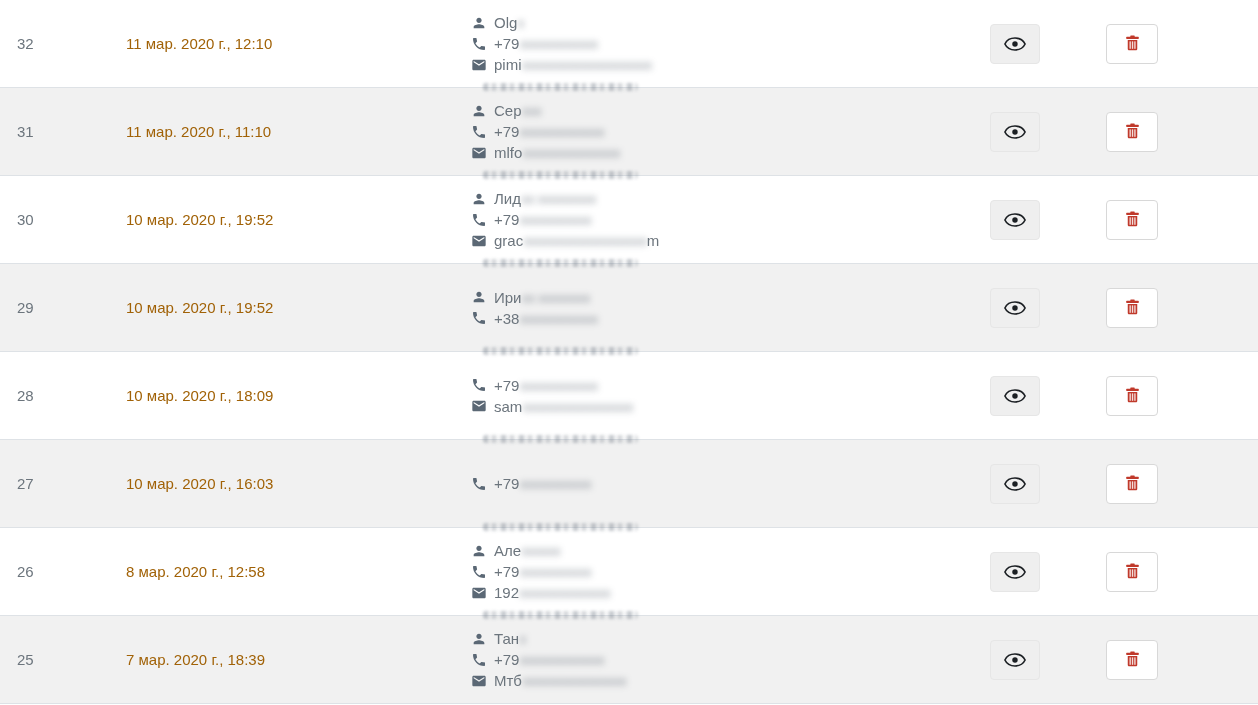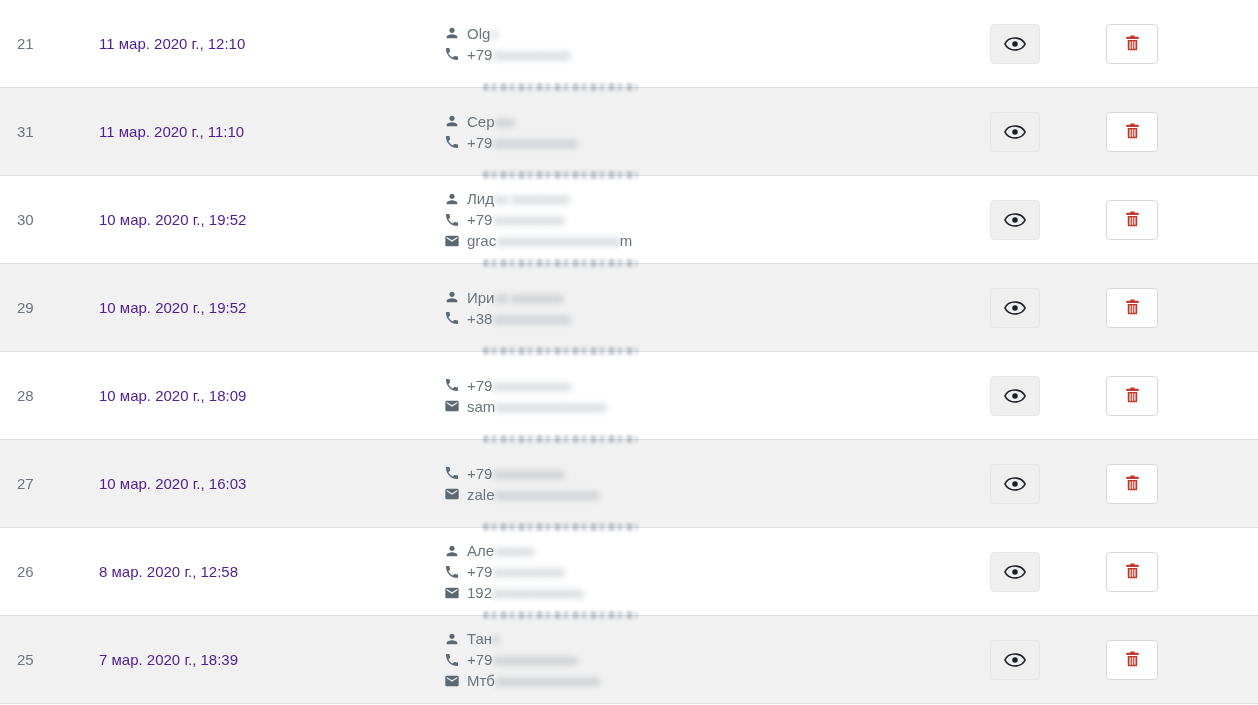--- a/index.html
+++ b/index.html
@@ -20,22 +20,23 @@
   .col-num {
     width: 99px;
     padding-left: 17px;
     font-size: 15px;
     color: #6c757d;
     flex-shrink: 0;
   }
   .col-date {
     width: 345px;
     font-size: 15px;
-    color: #4c1d95;
+    color: #a16207;
     flex-shrink: 0;
+    margin-left: 27px;
   }
   .col-contact {
     flex: 1 1 auto;
     font-size: 15px;
     color: #6c757d;
   }
   .contact-line {
     display: flex;
     align-items: center;
     line-height: 21px;
@@ -123,38 +124,46 @@
       <rect x="8.2" y="9.3" width="1.7" height="9.4" fill="#f4dedb"></rect>
       <rect x="11.2" y="9.3" width="1.7" height="9.4" fill="#f4dedb"></rect>
       <rect x="14.2" y="9.3" width="1.7" height="9.4" fill="#f4dedb"></rect>
     </g>
   </defs>
 </svg>
 
 <div class="table" id="rows-container">
   <div class="row">
 
-    <div class="col-num">21</div>
+    <div class="col-num">32</div>
     <div class="col-date">11 мар. 2020 г., 12:10</div>
     <div class="col-contact">
       <div class="contact-line">
         <span class="ico">
             <svg viewBox="0 0 24 24">
               <use href="#ic-person"></use>
             </svg>
           </span>
         <span><span>Olg</span><span class="redacted">x</span></span>
       </div>
       <div class="contact-line">
         <span class="ico">
             <svg viewBox="0 0 24 24">
               <use href="#ic-phone"></use>
             </svg>
           </span>
         <span><span>+79</span><span class="redacted">xxxxxxxxxxxx</span></span>
+      </div>
+      <div class="contact-line">
+        <span class="ico">
+            <svg viewBox="0 0 24 24">
+              <use href="#ic-mail"></use>
+            </svg>
+          </span>
+        <span><span>pimi</span><span class="redacted">xxxxxxxxxxxxxxxxxxxx</span><span></span></span>
       </div>
     </div>
     <div class="col-view">
       <button class="btn-view">
         <span style="display:inline-flex">
             <svg viewBox="0 0 24 24" width="22" height="22">
               <use href="#ic-eye"></use>
             </svg>
           </span>
       </button>
@@ -184,20 +193,28 @@
         <span><span>Сер</span><span class="redacted">xxx</span></span>
       </div>
       <div class="contact-line">
         <span class="ico">
             <svg viewBox="0 0 24 24">
               <use href="#ic-phone"></use>
             </svg>
           </span>
         <span><span>+79</span><span class="redacted">xxxxxxxxxxxxx</span></span>
       </div>
+      <div class="contact-line">
+        <span class="ico">
+            <svg viewBox="0 0 24 24">
+              <use href="#ic-mail"></use>
+            </svg>
+          </span>
+        <span><span>mlfo</span><span class="redacted">xxxxxxxxxxxxxxx</span><span></span></span>
+      </div>
     </div>
     <div class="col-view">
       <button class="btn-view">
         <span style="display:inline-flex">
             <svg viewBox="0 0 24 24" width="22" height="22">
               <use href="#ic-eye"></use>
             </svg>
           </span>
       </button>
     </div>
@@ -352,28 +369,20 @@
     <div class="col-date">10 мар. 2020 г., 16:03</div>
     <div class="col-contact">
       <div class="contact-line">
         <span class="ico">
             <svg viewBox="0 0 24 24">
               <use href="#ic-phone"></use>
             </svg>
           </span>
         <span><span>+79</span><span class="redacted">xxxxxxxxxxx</span></span>
       </div>
-      <div class="contact-line">
-        <span class="ico">
-            <svg viewBox="0 0 24 24">
-              <use href="#ic-mail"></use>
-            </svg>
-          </span>
-        <span><span>zale</span><span class="redacted">xxxxxxxxxxxxxxxx</span><span></span></span>
-      </div>
     </div>
     <div class="col-view">
       <button class="btn-view">
         <span style="display:inline-flex">
             <svg viewBox="0 0 24 24" width="22" height="22">
               <use href="#ic-eye"></use>
             </svg>
           </span>
       </button>
     </div>

